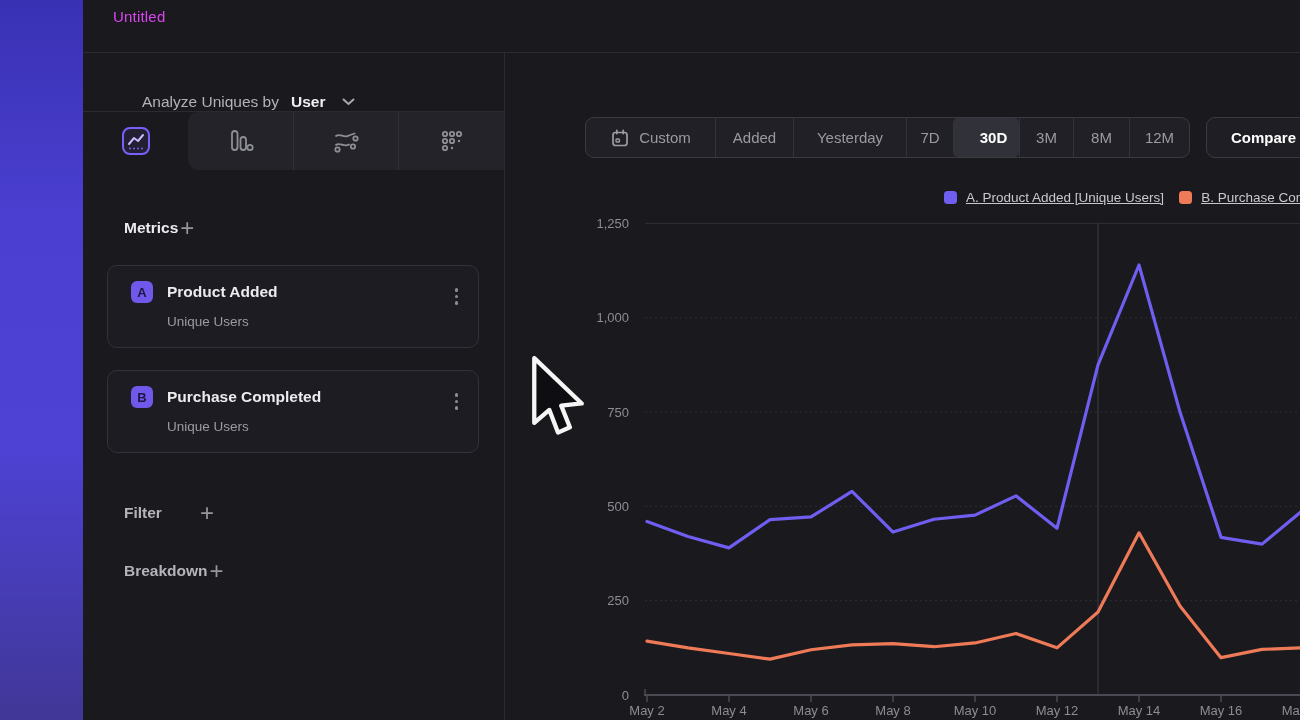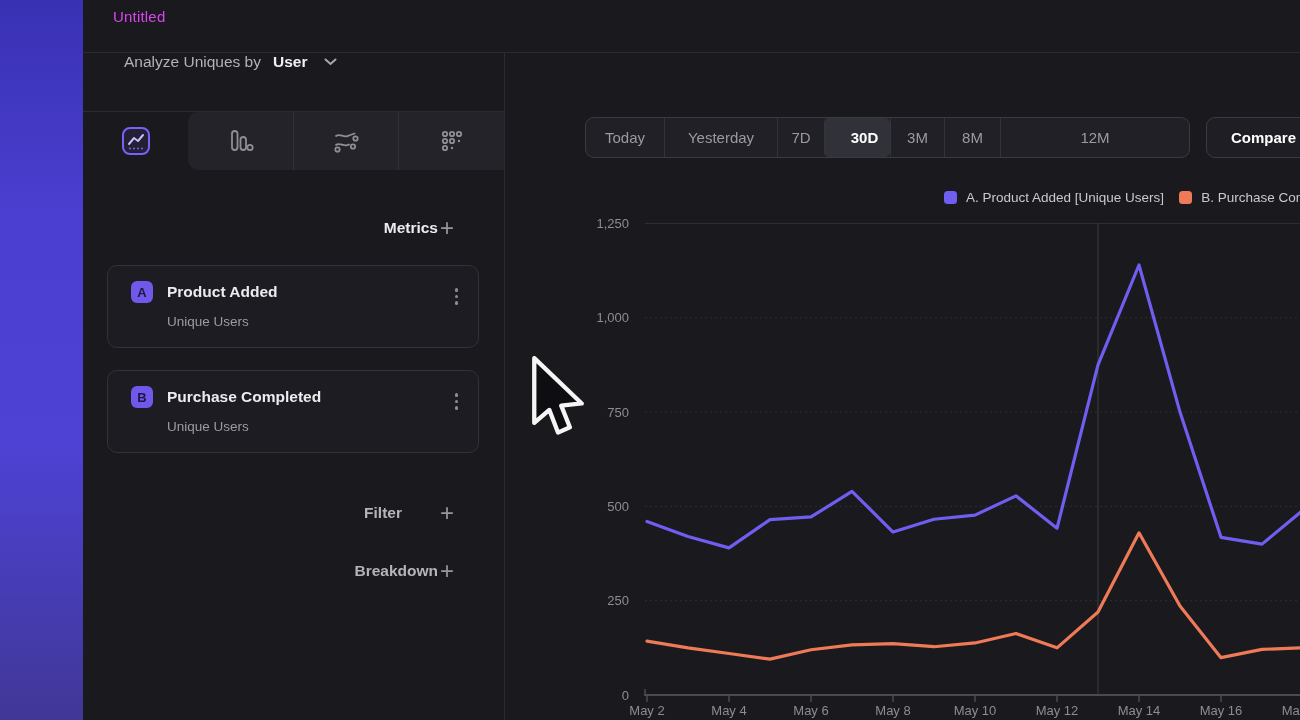--- a/index.html
+++ b/index.html
@@ -10,33 +10,33 @@
   .app { position:absolute; left:83px; top:0; width:1217px; height:720px; background:#19191e; }
 
   
   .titlebar { height:53px; border-bottom:1px solid #2a2a30; display:flex; align-items:flex-start; padding:8px 0 0 30px; }
   .titlebar span { color:#d946ef; font-size:15px; font-weight:500; letter-spacing:.2px; }
 
   .content { display:flex; height:667px; }
 
   
   .sidebar { width:422px; min-width:422px; height:100%; border-right:1px solid #2a2a30; }
-  .analyze-row { height:59px; border-bottom:1px solid #2a2a30; display:flex; align-items:flex-start; padding-left:41px; }
+  .analyze-row { height:59px; border-bottom:1px solid #2a2a30; display:flex; align-items:flex-end; padding-left:59px; }
   .analyze-row .dim { color:#b2b2b8; font-size:15.5px; margin-right:12px; }
   .user-dd { background:none; border:none; display:flex; align-items:center; gap:17px; cursor:pointer; }
   .user-dd span { color:#f0f0f2; font-size:15.5px; font-weight:600; }
 
   .tabstrip { height:58px; display:flex; }
   .tab { display:flex; align-items:center; justify-content:center; cursor:pointer; }
   .tab.selected { width:105px; background:#19191e; }
   .tabgroup { flex:1; display:flex; background:#232329; border-radius:10px 0 0 10px; }
   .tabgroup .tab { flex:1; }
   .tabgroup .tab + .tab { border-left:1px solid #303037; }
 
-  .section-head { display:flex; align-items:center; justify-content:flex-end;
+  .section-head { display:flex; align-items:center; justify-content:flex-start;
     padding:0 48px 0 41px; height:26px; }
   .section-head .lbl { font-size:15.5px; }
   .head-metrics { margin-top:45px; }
   .head-metrics .lbl { color:#ececef; font-weight:700; }
   .head-filter { margin-top:47px;gap:36px; }
   .head-breakdown { margin-top:32px; }
   .head-filter .lbl, .head-breakdown .lbl { color:#b4b4ba; font-weight:600; }
   .add-btn { background:none; border:none; color:#96969d; font-size:24px; font-weight:300;
     line-height:20px; width:18px; cursor:pointer; }
 
@@ -61,21 +61,21 @@
     align-items:center; justify-content:center; gap:9px; cursor:pointer; white-space:nowrap; }
   .seg + .seg { border-left:1px solid #33333a; }
   .seg.selected { background:#31313a; color:#ffffff; font-weight:600; border-radius:5px;padding-left:14px; }
   .w-custom{width:129px;} .w-today{width:78px;} .w-yest{width:113px;} .w-7d{width:47px;}
   .w-30d{width:66px;} .w-3m{width:54px;} .w-6m{width:56px;} .w-12m{flex:1;}
   .compare { margin-left:16px; height:41px; padding:0 24px; background:#1e1e24;
     border:1px solid #3a3a41; border-radius:9px; color:#ffffff; font-size:15px;
     font-weight:600; cursor:pointer; white-space:nowrap; }
 
   .legend { position:absolute; left:439px; top:137px; display:flex; column-gap:15px; white-space:nowrap; }
-  .legend-item { display:flex; align-items:center; color:#c9c9cd; font-size:13.5px; }
+  .legend-item { display:flex; align-items:center; color:#c9c9cd; font-size:13.5px;text-decoration:underline; }
   .swatch { width:13px; height:13px; border-radius:3.5px; margin-right:9px; display:inline-block; }
 
   #chart-svg { position:absolute; left:0; top:0; pointer-events:none; z-index:3; }
   #cursor { position:absolute; left:531px; top:356px; z-index:10; pointer-events:none; }
 
   .icon-gray { stroke:#8e8e95; fill:none; stroke-width:1.8; stroke-linecap:round; }
 </style>
 </head>
 <body>
 
@@ -181,21 +181,30 @@
       <div class="section-head head-breakdown">
         <span class="lbl">Breakdown</span>
         <button class="add-btn">+</button>
       </div>
 
     </aside>
 
     <main class="main">
       <div class="toolbar-row">
         <div class="seg-control">
-          <button class="seg w-today">Today</button>
+          <button class="seg w-custom">
+            <svg width="20" height="20" viewBox="0 0 20 20">
+              <rect x="3" y="4.5" width="14" height="13" rx="2.6" stroke="#9c9ca3" stroke-width="1.7" fill="none"></rect>
+              <line x1="6.8" y1="2.4" x2="6.8" y2="5.6" stroke="#9c9ca3" stroke-width="1.7" stroke-linecap="round"></line>
+              <line x1="13.2" y1="2.4" x2="13.2" y2="5.6" stroke="#9c9ca3" stroke-width="1.7" stroke-linecap="round"></line>
+              <rect x="6" y="11" width="3.4" height="3" rx="0.8" stroke="#9c9ca3" stroke-width="1.4" fill="none"></rect>
+            </svg>
+            <span>Custom</span>
+          </button>
+          <button class="seg w-today">Added</button>
           <button class="seg w-yest">Yesterday</button>
           <button class="seg w-7d">7D</button>
           <button class="seg w-30d selected">30D</button>
           <button class="seg w-3m">3M</button>
           <button class="seg w-6m">8M</button>
           <button class="seg w-12m">12M</button>
         </div>
         <button class="compare">Compare</button>
       </div>
 

